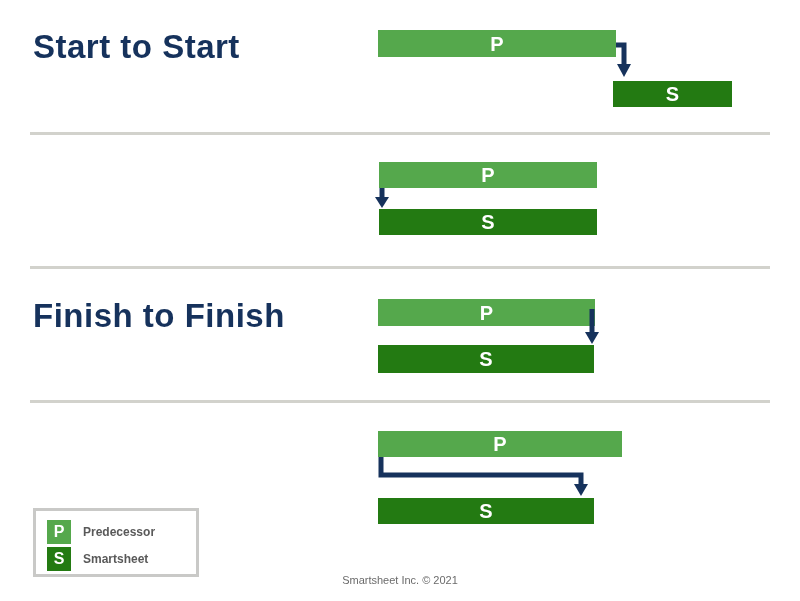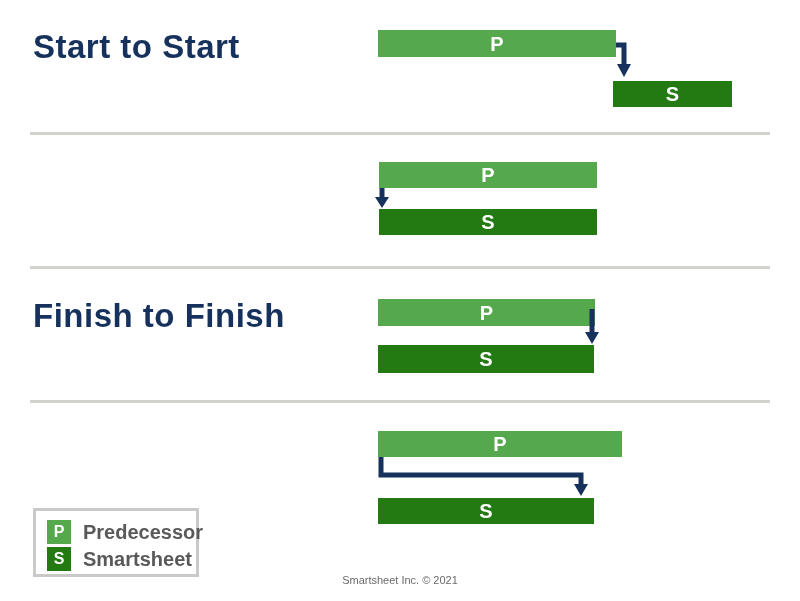--- a/index.html
+++ b/index.html
@@ -25,21 +25,21 @@
   }
   .legend-row{position:absolute;left:11px;height:24px;display:flex;align-items:center;}
   .legend-row.row-p{top:9px;}
   .legend-row.row-s{top:36px;}
   .legend-swatch{
     width:24px;height:24px;display:flex;align-items:center;justify-content:center;
     color:#fff;font-weight:bold;font-size:16px;flex:0 0 auto;
   }
   .legend-swatch.p{background:#55A84C;}
   .legend-swatch.s{background:#237A12;}
-  .legend-label{margin-left:12px;color:#595959;font-weight:bold;font-size:20px;white-space:nowrap;}
+  .legend-label{margin-left:12px;color:#595959;font-weight:bold;font-size:12px;white-space:nowrap;}
   #attribution{
     position:absolute;left:0;top:574px;width:800px;text-align:center;
     color:#6B6B6B;font-size:11px;
   }
   
   .t1{top:30px;}
   .bar.p1{left:378px;top:30px;width:238px;height:27px;}
   .bar.s1{left:613px;top:81px;width:119px;height:26px;}
   
   .t2{top:164px;}

